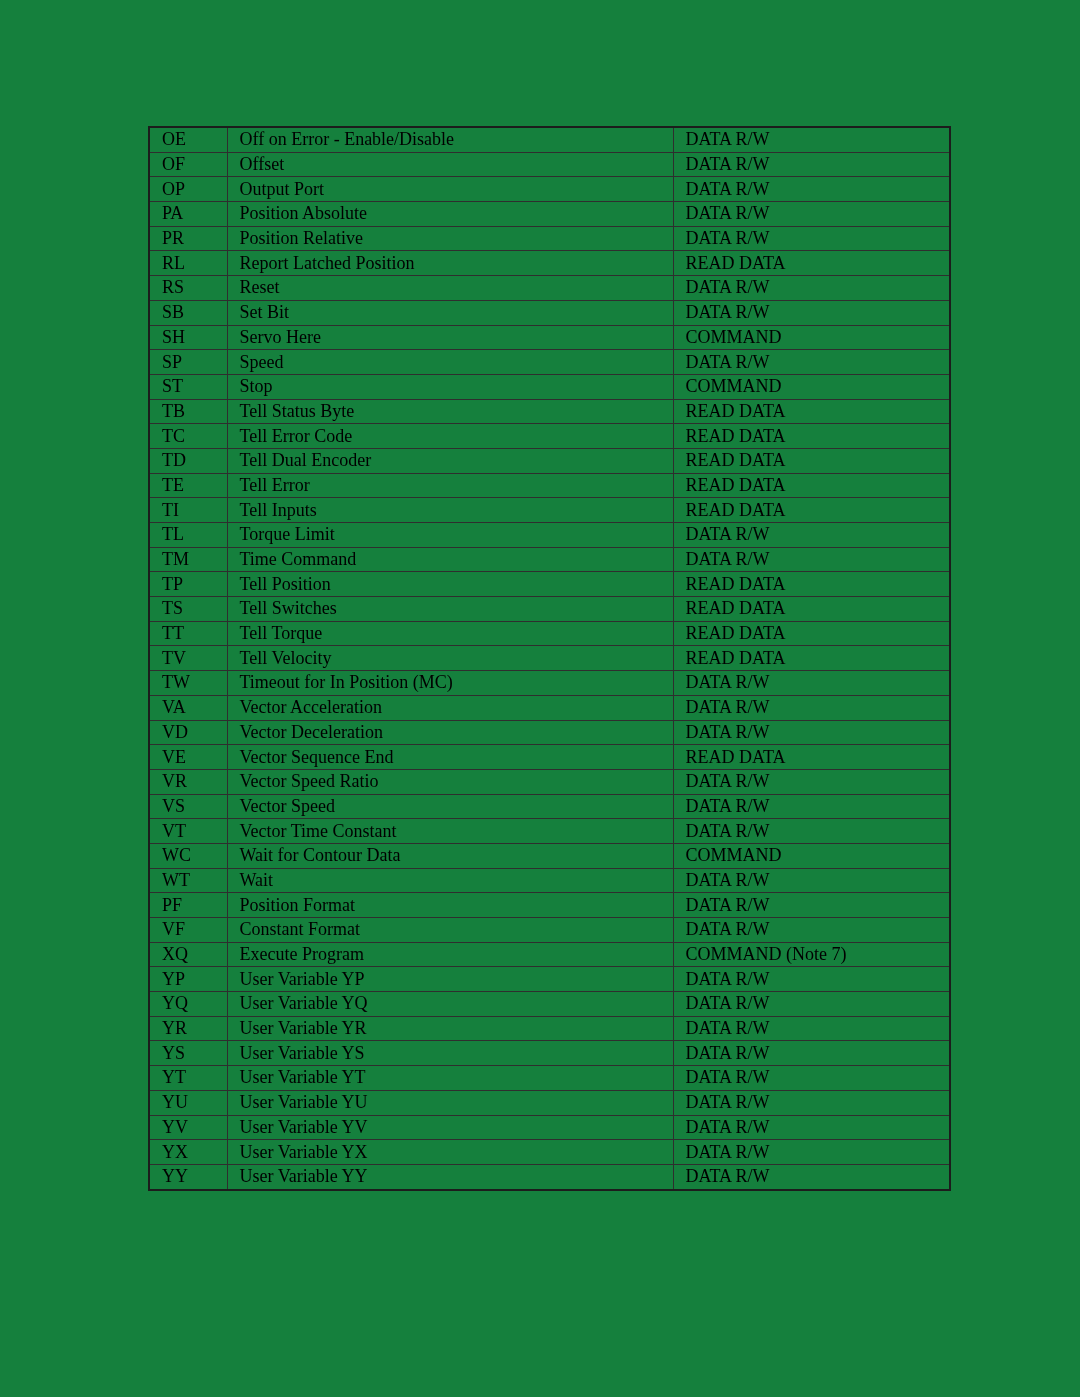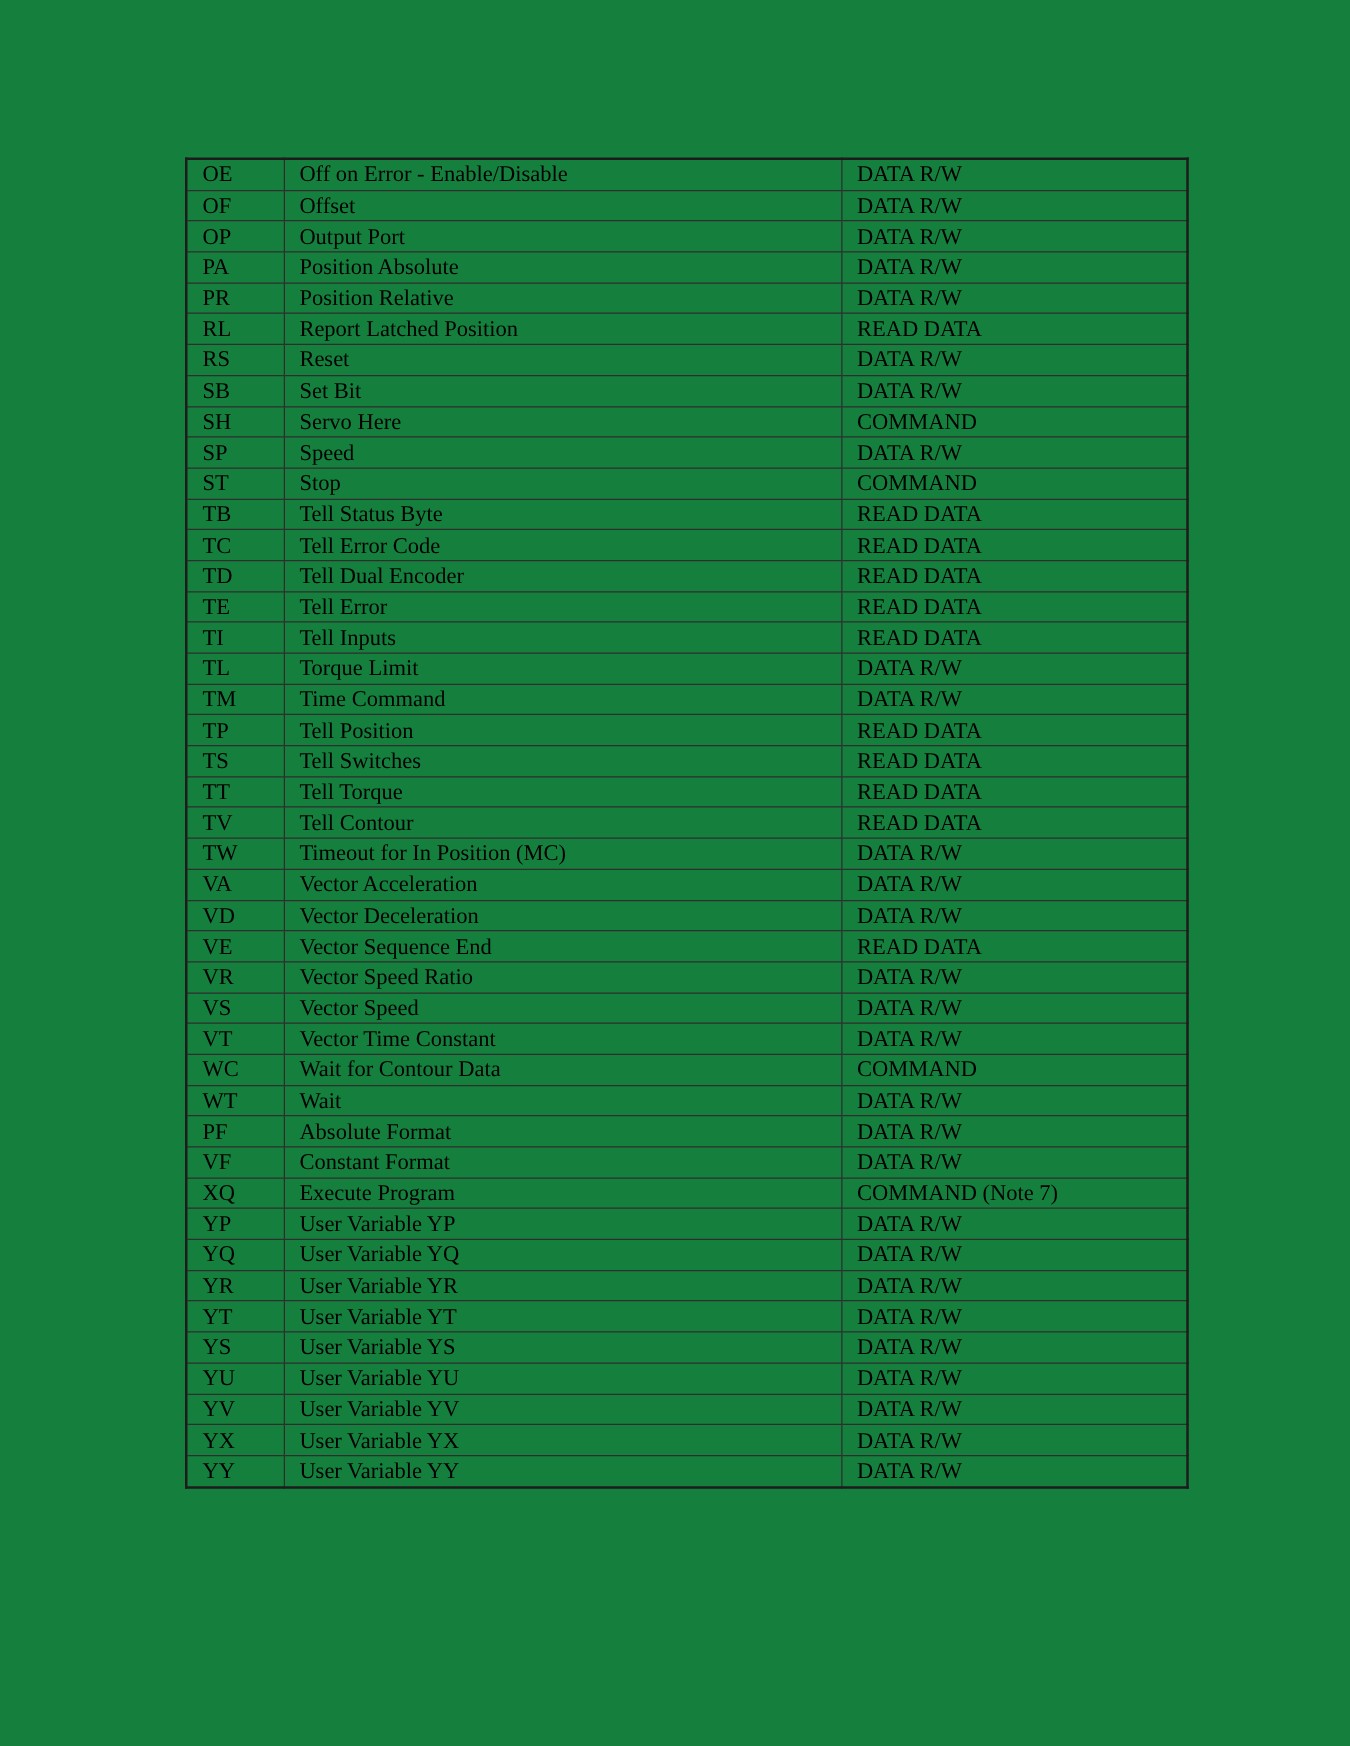--- a/index.html
+++ b/index.html
@@ -164,21 +164,21 @@
           <td class="col-description">Tell Switches</td>
           <td class="col-access">READ DATA</td>
         </tr>
         <tr>
           <td class="col-code">TT</td>
           <td class="col-description">Tell Torque</td>
           <td class="col-access">READ DATA</td>
         </tr>
         <tr>
           <td class="col-code">TV</td>
-          <td class="col-description">Tell Contour</td>
+          <td class="col-description">Tell Velocity</td>
           <td class="col-access">READ DATA</td>
         </tr>
         <tr>
           <td class="col-code">TW</td>
           <td class="col-description">Timeout for In Position (MC)</td>
           <td class="col-access">DATA R/W</td>
         </tr>
         <tr>
           <td class="col-code">VA</td>
           <td class="col-description">Vector Acceleration</td>
@@ -214,21 +214,21 @@
           <td class="col-description">Wait for Contour Data</td>
           <td class="col-access">COMMAND</td>
         </tr>
         <tr>
           <td class="col-code">WT</td>
           <td class="col-description">Wait</td>
           <td class="col-access">DATA R/W</td>
         </tr>
         <tr>
           <td class="col-code">PF</td>
-          <td class="col-description">Absolute Format</td>
+          <td class="col-description">Position Format</td>
           <td class="col-access">DATA R/W</td>
         </tr>
         <tr>
           <td class="col-code">VF</td>
           <td class="col-description">Constant Format</td>
           <td class="col-access">DATA R/W</td>
         </tr>
         <tr>
           <td class="col-code">XQ</td>
           <td class="col-description">Execute Program</td>
@@ -243,30 +243,30 @@
           <td class="col-code">YQ</td>
           <td class="col-description">User Variable YQ</td>
           <td class="col-access">DATA R/W</td>
         </tr>
         <tr>
           <td class="col-code">YR</td>
           <td class="col-description">User Variable YR</td>
           <td class="col-access">DATA R/W</td>
         </tr>
         <tr>
+          <td class="col-code">YS</td>
+          <td class="col-description">User Variable YS</td>
+          <td class="col-access">DATA R/W</td>
+        </tr>
+        <tr>
           <td class="col-code">YT</td>
           <td class="col-description">User Variable YT</td>
           <td class="col-access">DATA R/W</td>
         </tr>
         <tr>
-          <td class="col-code">YS</td>
-          <td class="col-description">User Variable YS</td>
-          <td class="col-access">DATA R/W</td>
-        </tr>
-        <tr>
           <td class="col-code">YU</td>
           <td class="col-description">User Variable YU</td>
           <td class="col-access">DATA R/W</td>
         </tr>
         <tr>
           <td class="col-code">YV</td>
           <td class="col-description">User Variable YV</td>
           <td class="col-access">DATA R/W</td>
         </tr>
         <tr>

